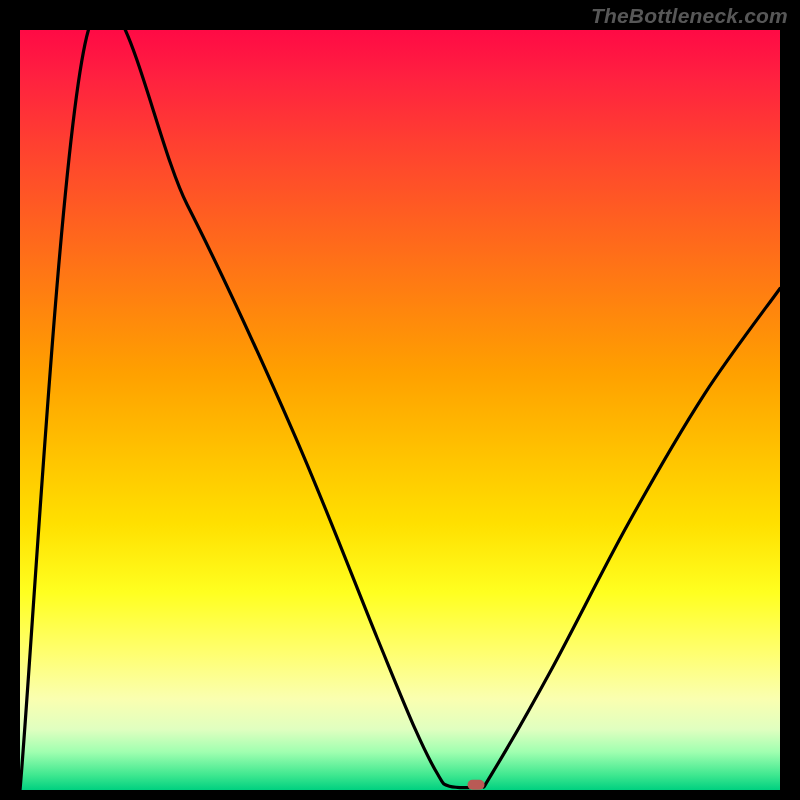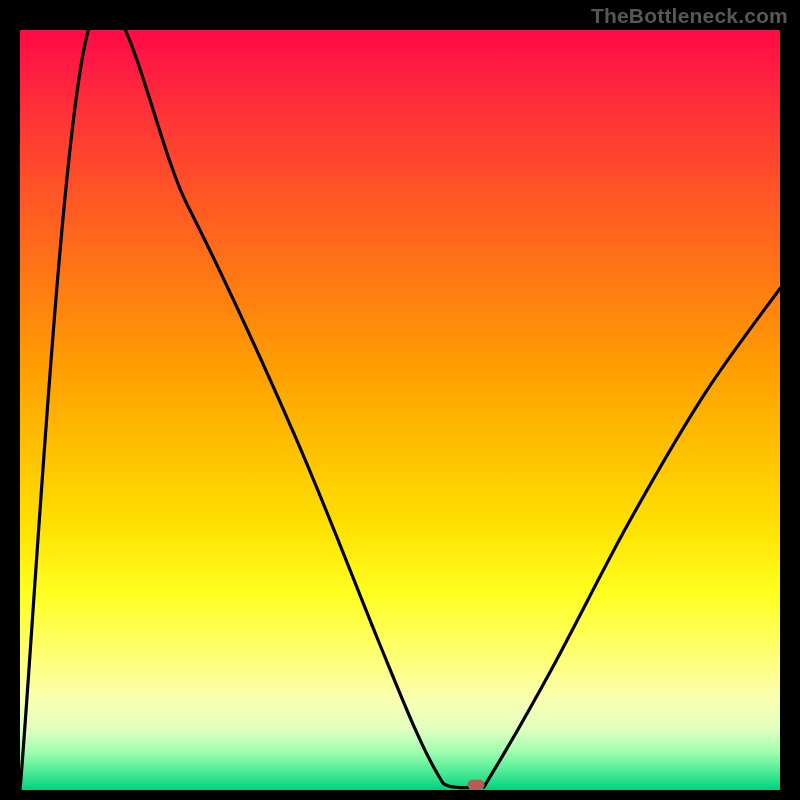--- a/index.html
+++ b/index.html
@@ -53,20 +53,21 @@
   }
   .watermark {
     position: absolute;
     top: 4px;
     right: 12px;
     color: #575757;
     font-size: 21px;
     font-weight: 600;
     font-family: Arial, sans-serif;
     letter-spacing: 0.2px;
+    font-style: italic;
   }
 </style>
 </head>
 <body>
 
 <div class="watermark">TheBottleneck.com</div>
 
 <div class="frame">
   <div class="plot-area"></div>
   <svg class="curve-svg" viewBox="0 0 760 760" preserveAspectRatio="none">

